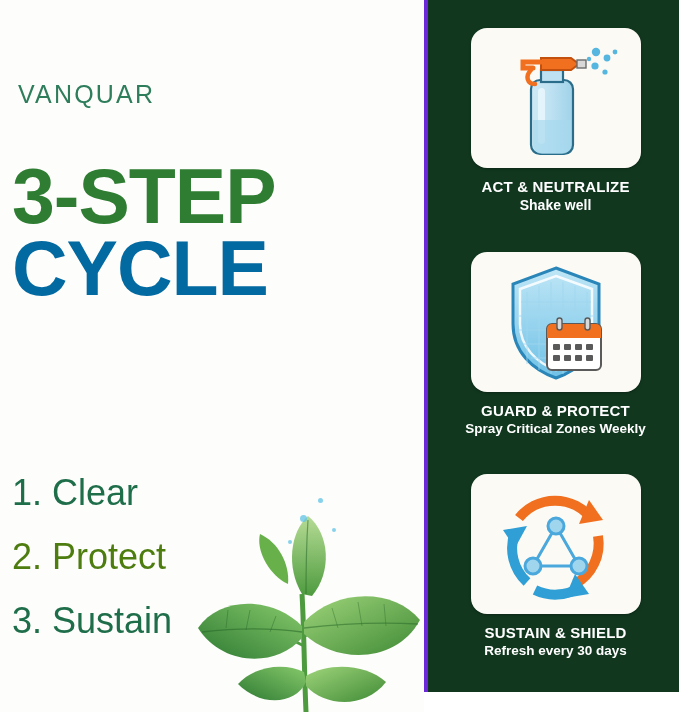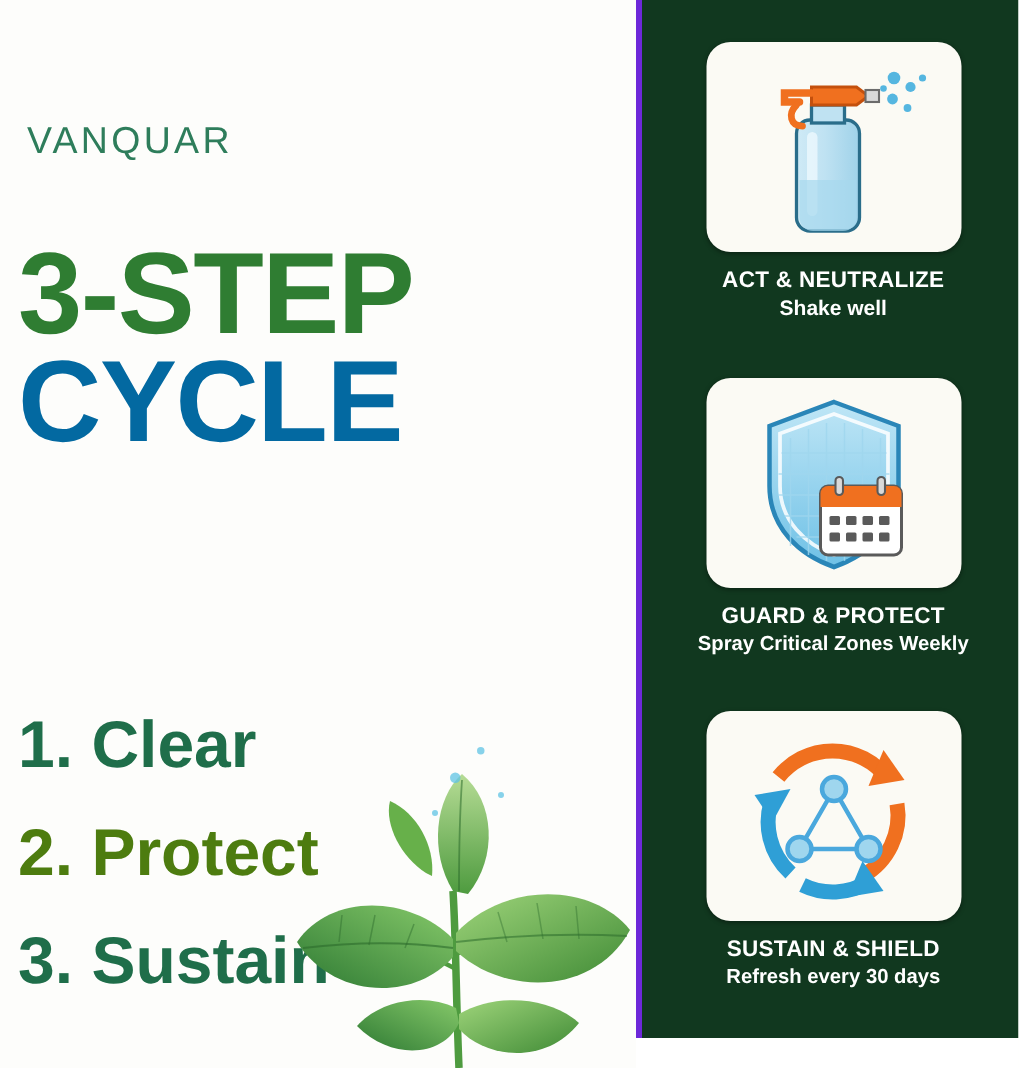--- a/index.html
+++ b/index.html
@@ -54,22 +54,22 @@
   .hl-1 { color: #2f7d32; margin-top: 21px; }
   .hl-2 { color: #7bbb3e; }
   .hl-3 { color: #0369a1; }
 
   .steps {
     position: absolute;
     left: 12px;
     top: 472px;
   }
   .step-item {
-    font-size: 44px;
-    font-weight: 700;
+    font-size: 36px;
+    font-weight: 400;
     margin-bottom: 22px;
     white-space: nowrap;
   }
   .st-1 { color: #1f6e4a; }
   .st-2 { color: #4d7c0f; }
   .st-3 { color: #1f6e4a; }
 
   
   .mint {
     position: absolute;

